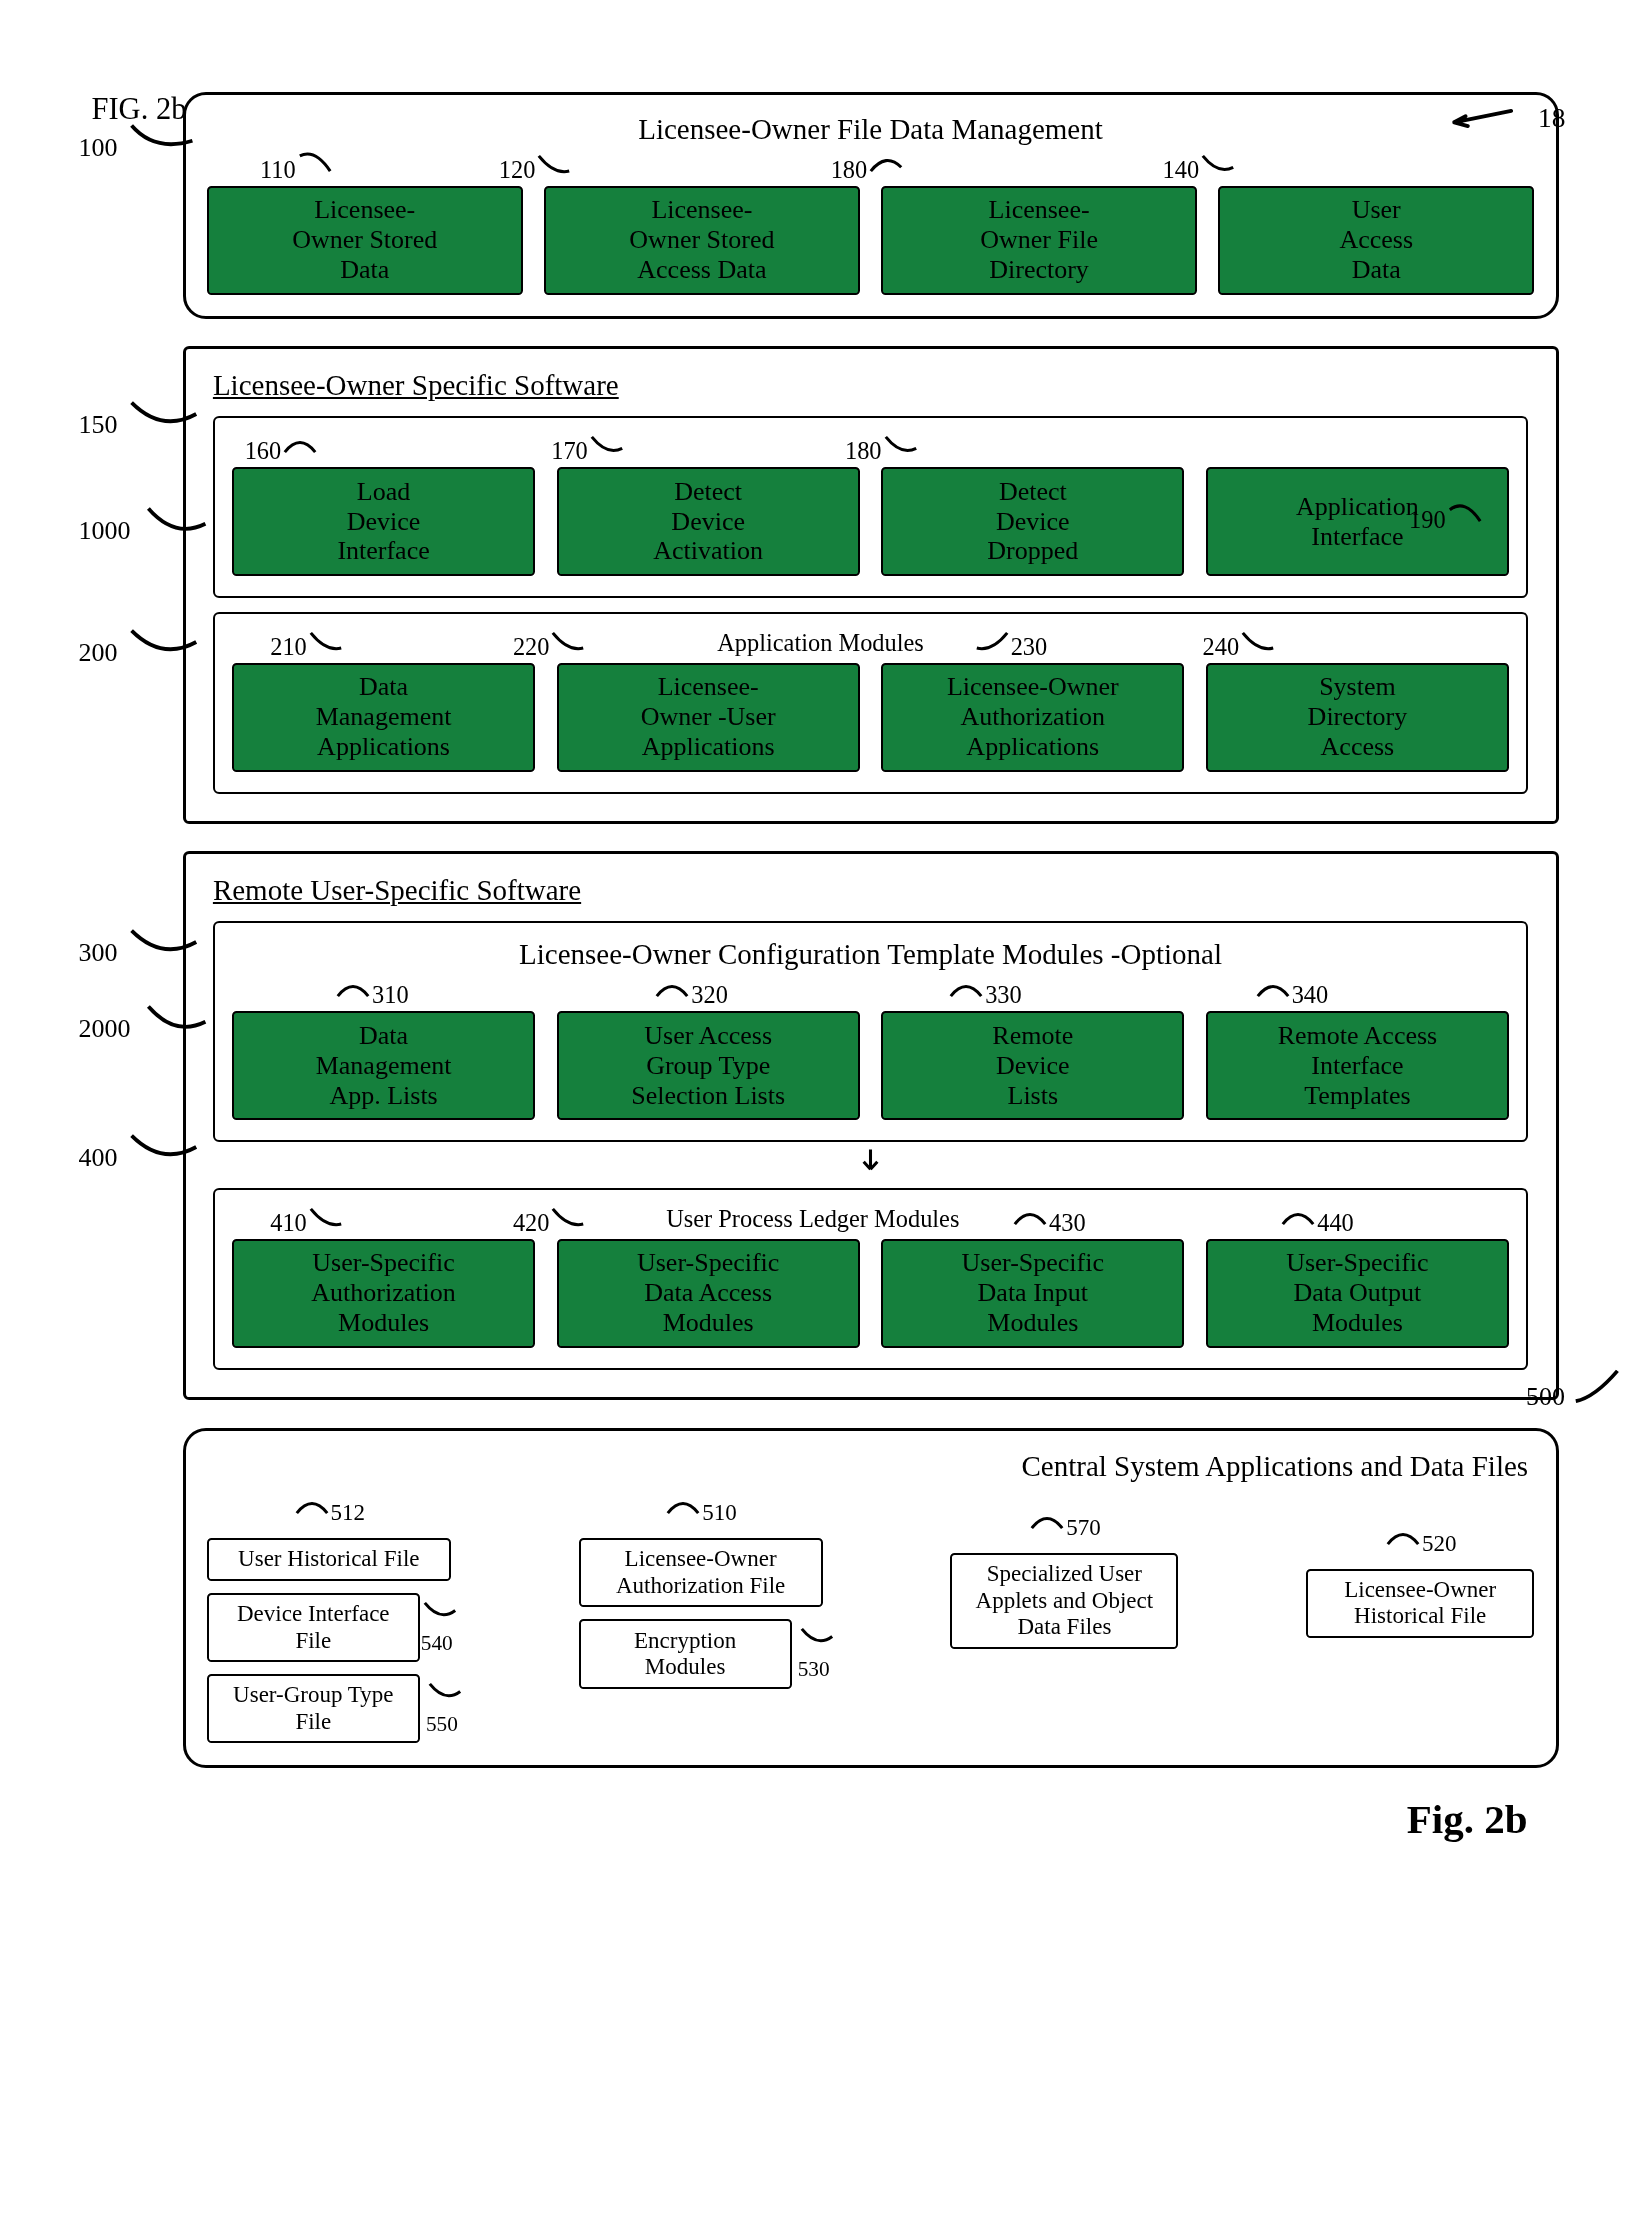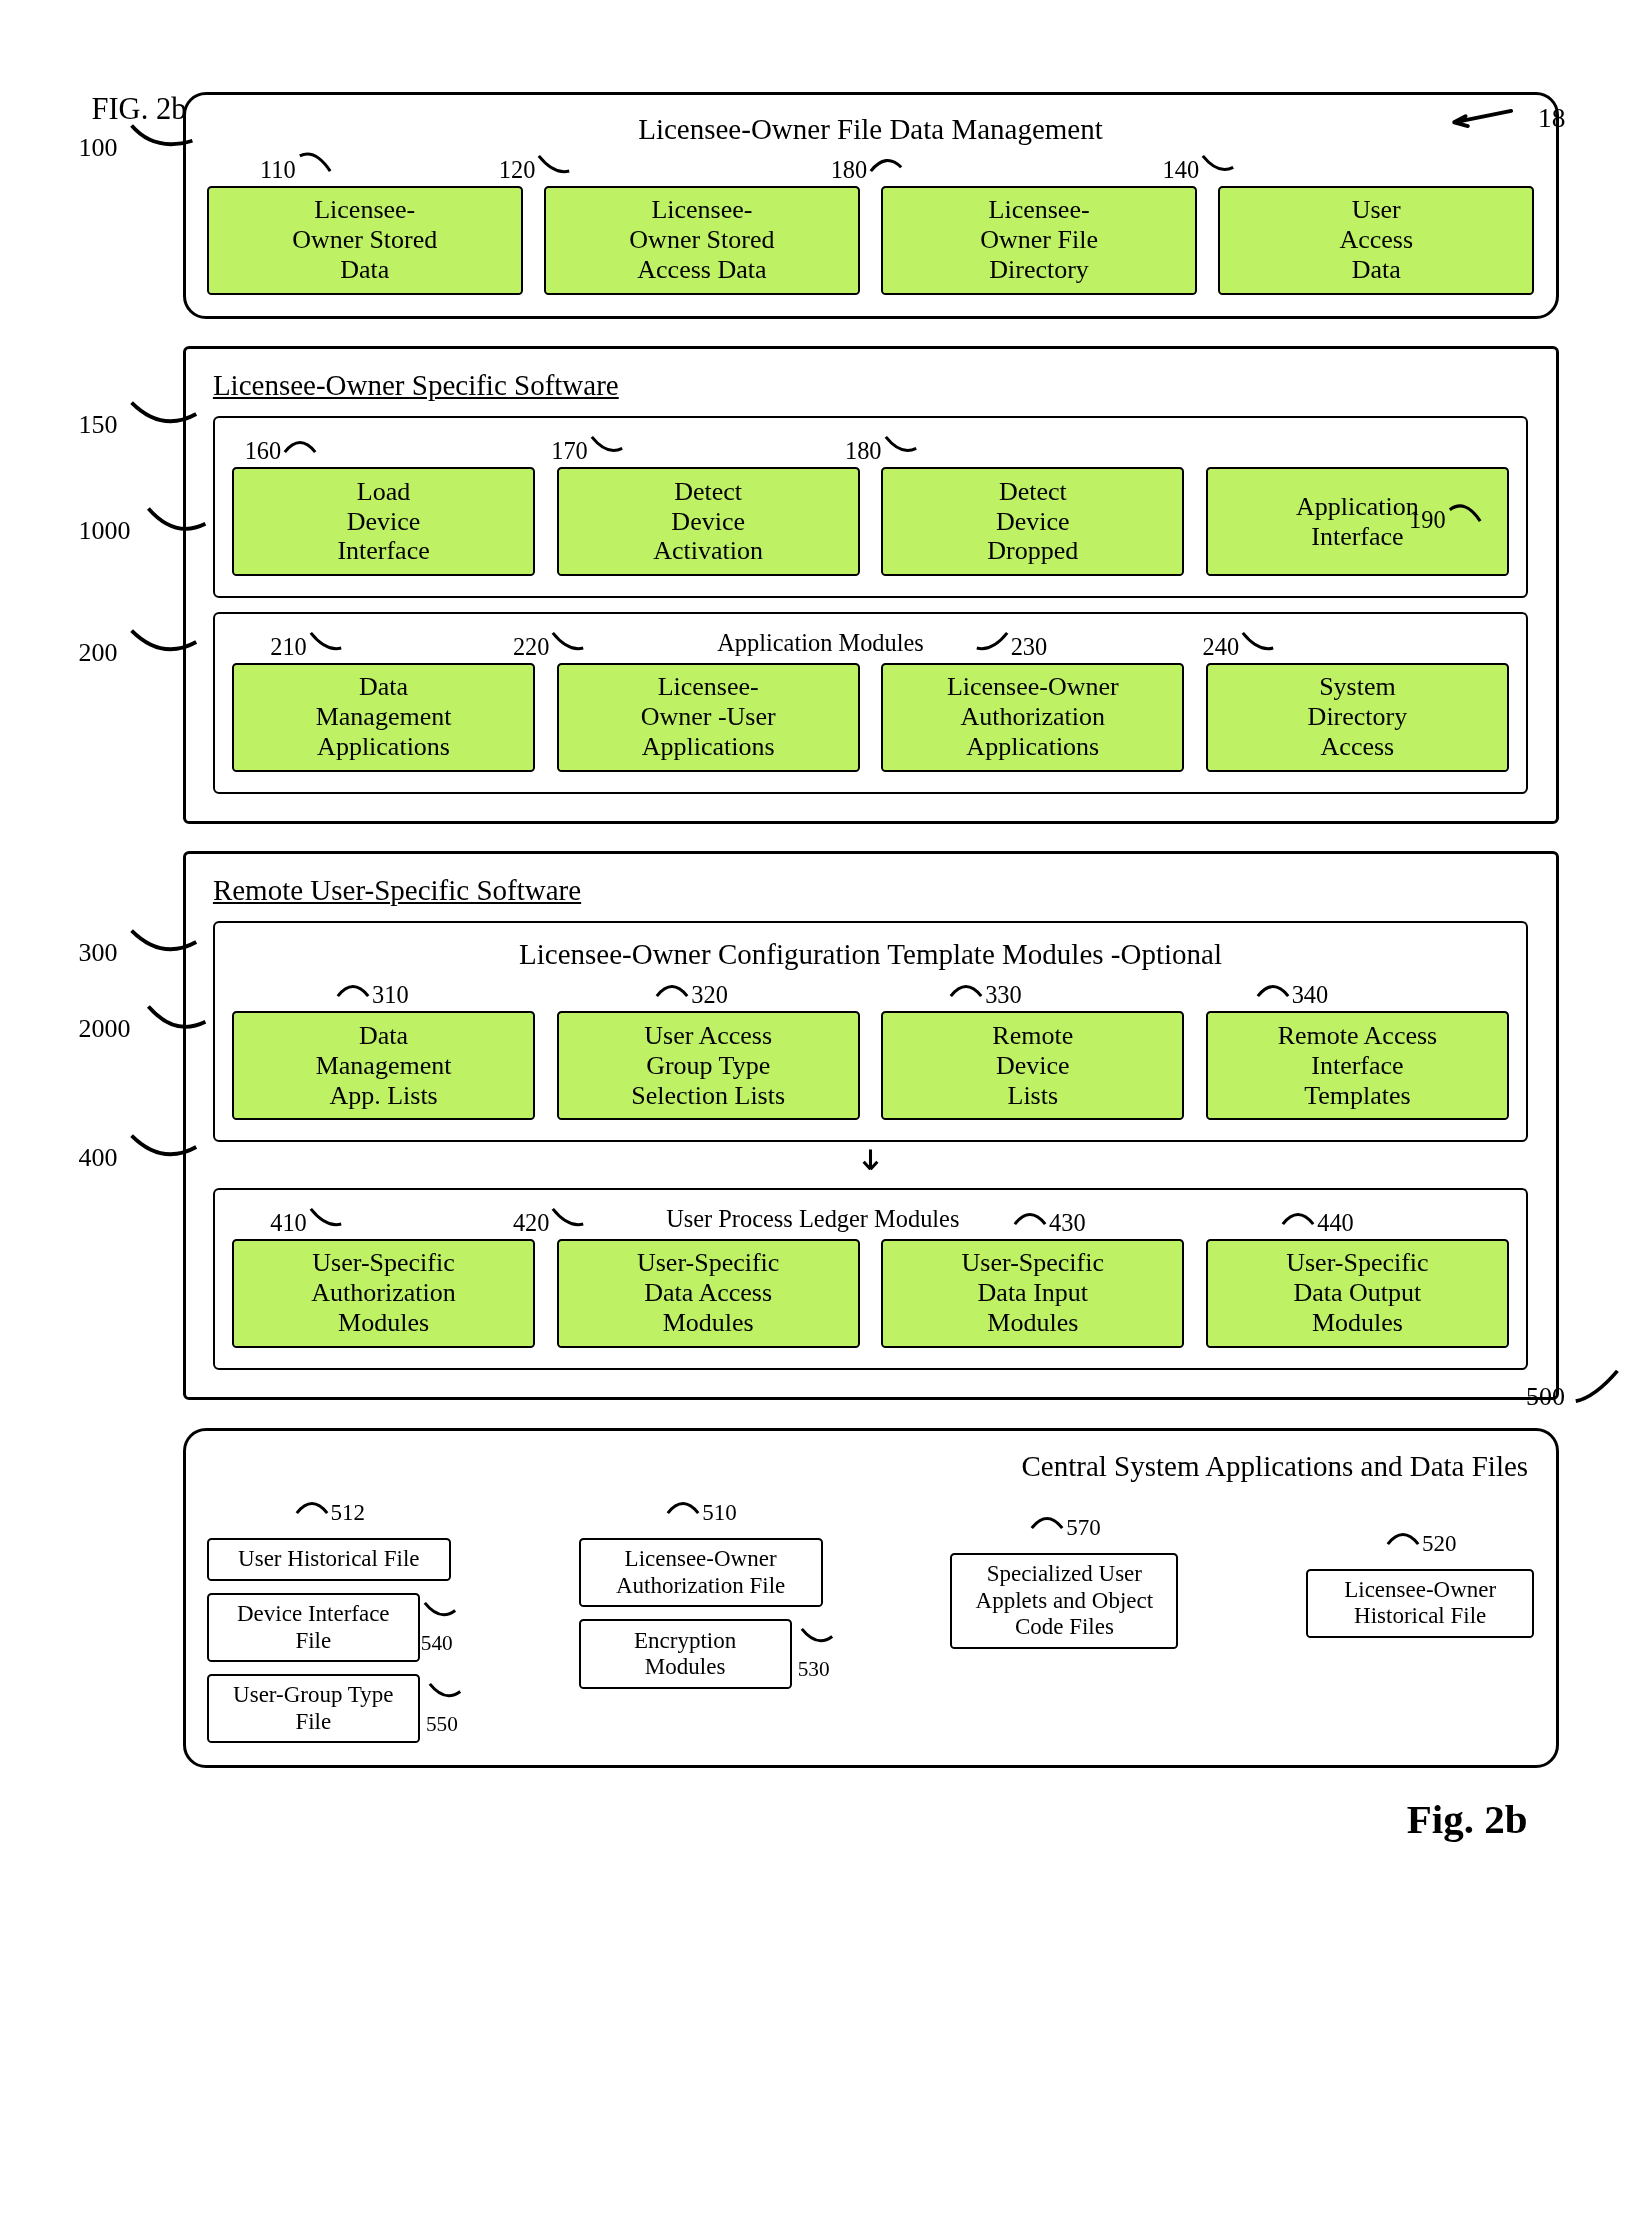--- a/index.html
+++ b/index.html
@@ -47,21 +47,21 @@
     border-radius: 4.6px;
     padding: 7.6px 13.7px;
     text-align: center;
     font-size: 26px;
     line-height: 1.15;
     display: flex;
     align-items: center;
     justify-content: center;
     min-height: 84px;
     flex: 1 1 0;
-    background: #bef264;
+    background: #15803d;
   }
   .title-center {
     text-align: center;
     font-size: 29px;
     margin-bottom: 6.1px;
   }
   .title-left {
     text-decoration: underline;
     font-size: 29px;
     margin: 1.5px 0 6.1px 6.1px;
@@ -432,21 +432,21 @@
         </div>
 
         <div class="col" style="width:228px;margin-top:15.2px">
           <div class="smref"><span class="tick">
                 <svg viewBox="0 0 50 34">
                   <path d="M5 25 Q25 0 45 25" stroke="#000" stroke-width="4" fill="none"></path>
                 </svg>
               </span><span>570</span></div>
           <div class="sbox" style="white-space:pre-line">Specialized User
 Applets and Object
-Code Files</div>
+Data Files</div>
         </div>
 
         <div class="col" style="width:228px;margin-top:30.5px">
           <div class="smref"><span class="tick">
                 <svg viewBox="0 0 50 34">
                   <path d="M5 25 Q25 0 45 25" stroke="#000" stroke-width="4" fill="none"></path>
                 </svg>
               </span><span>520</span></div>
           <div class="sbox" style="white-space:pre-line">Licensee-Owner
 Historical File</div>

